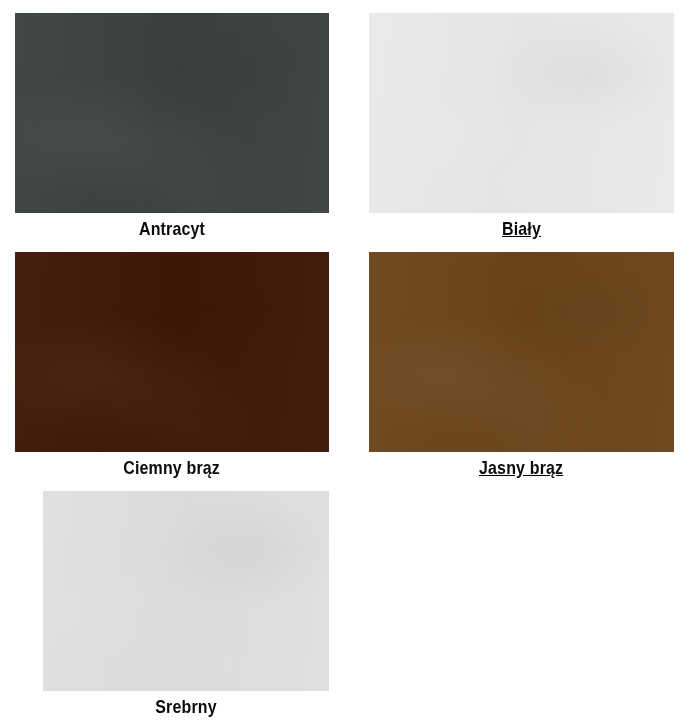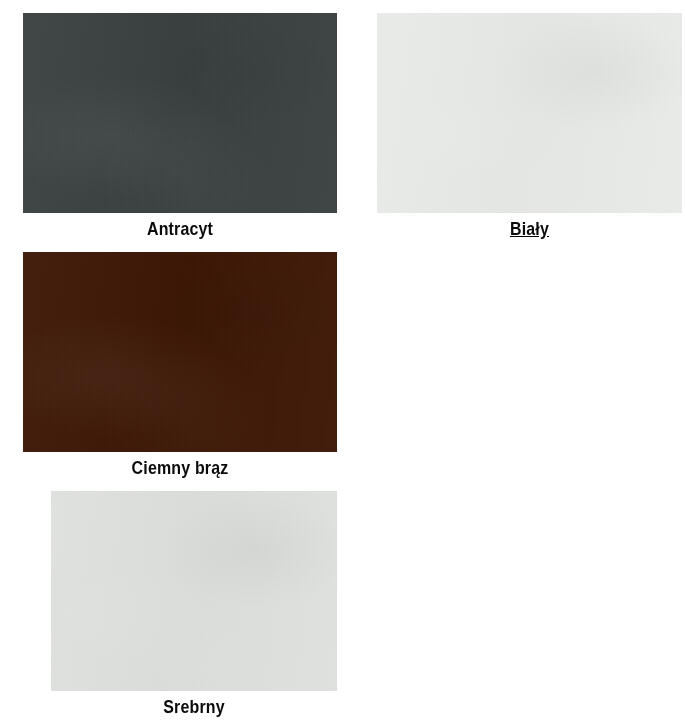--- a/index.html
+++ b/index.html
@@ -12,38 +12,38 @@
     width: 685px;
     height: 722px;
     overflow: hidden;
     font-family: "Liberation Sans", sans-serif;
   }
 
   .swatch-grid {
     width: 685px;
     height: 722px;
     box-sizing: border-box;
-    padding: 13px 13px 0 23px;
+    padding: 13px 13px 0 15px;
     display: grid;
     grid-template-columns: 314px 40px 305px;
     grid-template-rows: 229px 10px 229px 10px 229px;
     background: #ffffff;
   }
 
   .swatch-cell {
     display: flex;
     flex-direction: column;
     align-items: stretch;
     overflow: hidden;
   }
 
   .swatch-cell.col-left  { grid-column: 1; }
   .swatch-cell.col-right { grid-column: 3; text-decoration: underline; }
   .swatch-cell.row-1 { grid-row: 1; }
-  .swatch-cell.row-2 { grid-row: 3; }
+  .swatch-cell.row-2 { grid-row: 3; align-items: center; }
   .swatch-cell.row-3 { grid-row: 5; margin-left: 28px; }
 
   
   .swatch-chip {
     width: 100%;
     height: 203px;
     position: relative;
     overflow: hidden;
   }
 
@@ -105,20 +105,24 @@
   <div class="swatch-cell col-right row-1">
     <div class="swatch-chip" style="background-color: rgb(233, 235, 232);"></div>
     <div class="swatch-label" style="color: rgb(11, 11, 11);">Biały</div>
   </div>
 
   <div class="swatch-cell col-left row-2">
     <div class="swatch-chip" style="background-color: rgb(61, 22, 5);"></div>
     <div class="swatch-label" style="color: rgb(11, 11, 11);">Ciemny brąz</div>
   </div>
 
+  <div class="swatch-cell col-right row-2">
+    <div class="swatch-chip" style="background-color: rgb(107, 67, 24);"></div>
+    <div class="swatch-label" style="color: rgb(11, 11, 11);">Jasny brąz</div>
+  </div>
 
   <div class="swatch-cell col-left row-3">
     <div class="swatch-chip" style="background-color: rgb(223, 225, 222);"></div>
     <div class="swatch-label" style="color: rgb(11, 11, 11);">Srebrny</div>
   </div>
 
 
 </div>
 
 </body></html>

